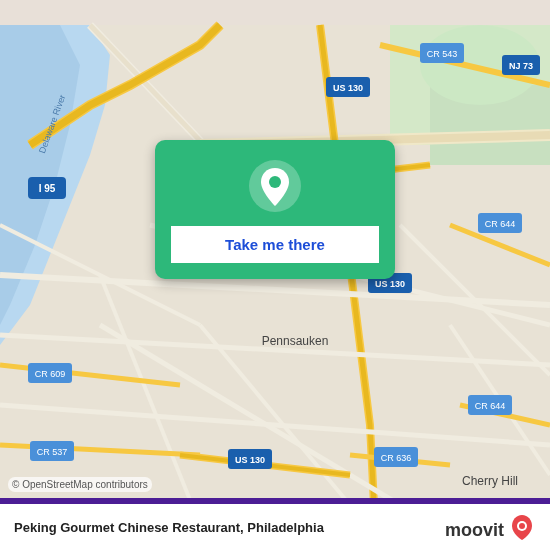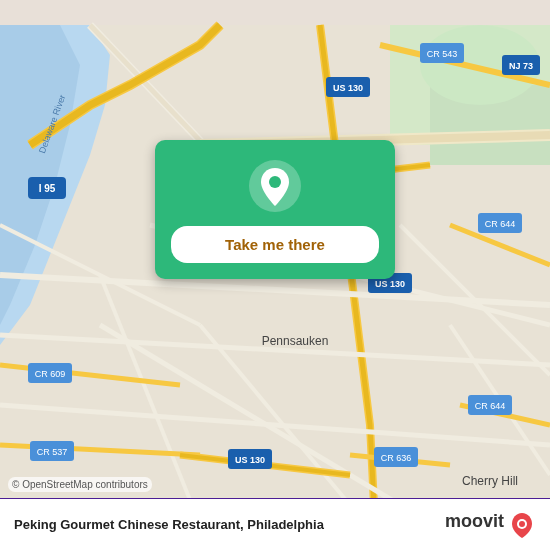--- a/index.html
+++ b/index.html
@@ -44,59 +44,59 @@
 
     #pin-icon {
       width: 52px;
       height: 52px;
       margin-bottom: 14px;
     }
 
     #take-me-there-btn {
       background: white;
       border: none;
-      border-radius: 16px;
+      border-radius: 0;
       padding: 10px 44px;
       font-size: 15px;
       font-weight: 600;
-      color: #a16207;
+      color: #1d4ed8;
       cursor: pointer;
       width: 100%;
       text-align: center;
     }
 
     
     #bottom-bar {
       position: absolute;
       bottom: 0;
       left: 0;
       width: 100%;
       background: white;
       padding: 10px 14px;
       display: flex;
       align-items: center;
       justify-content: space-between;
-      border-top: 1px solid #4c1d95;
+      border-top: 6px solid #4c1d95;
       height: 52px;
     }
 
     #restaurant-info {
       display: flex;
       flex-direction: column;
     }
 
     #restaurant-name {
       font-size: 13px;
       font-weight: 600;
       color: #222;
     }
 
     #moovit-logo {
       display: flex;
-      align-items: flex-start;
+      align-items: flex-end;
       gap: 4px;
     }
 
     #moovit-text {
       font-size: 18px;
       font-weight: 700;
       color: #333;
     }
 
     #moovit-pin {

